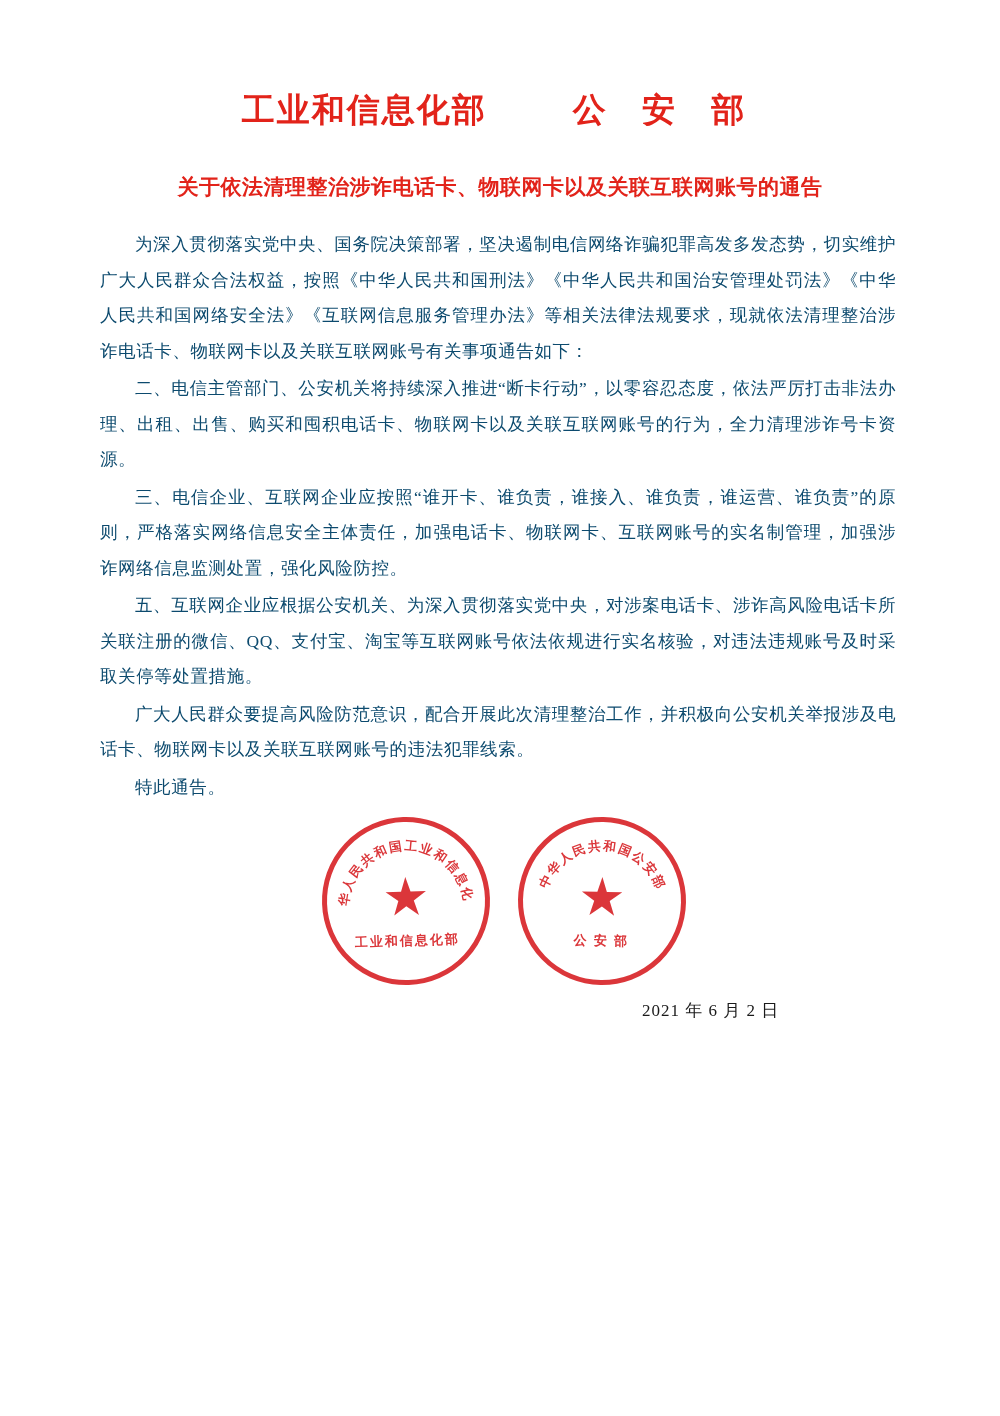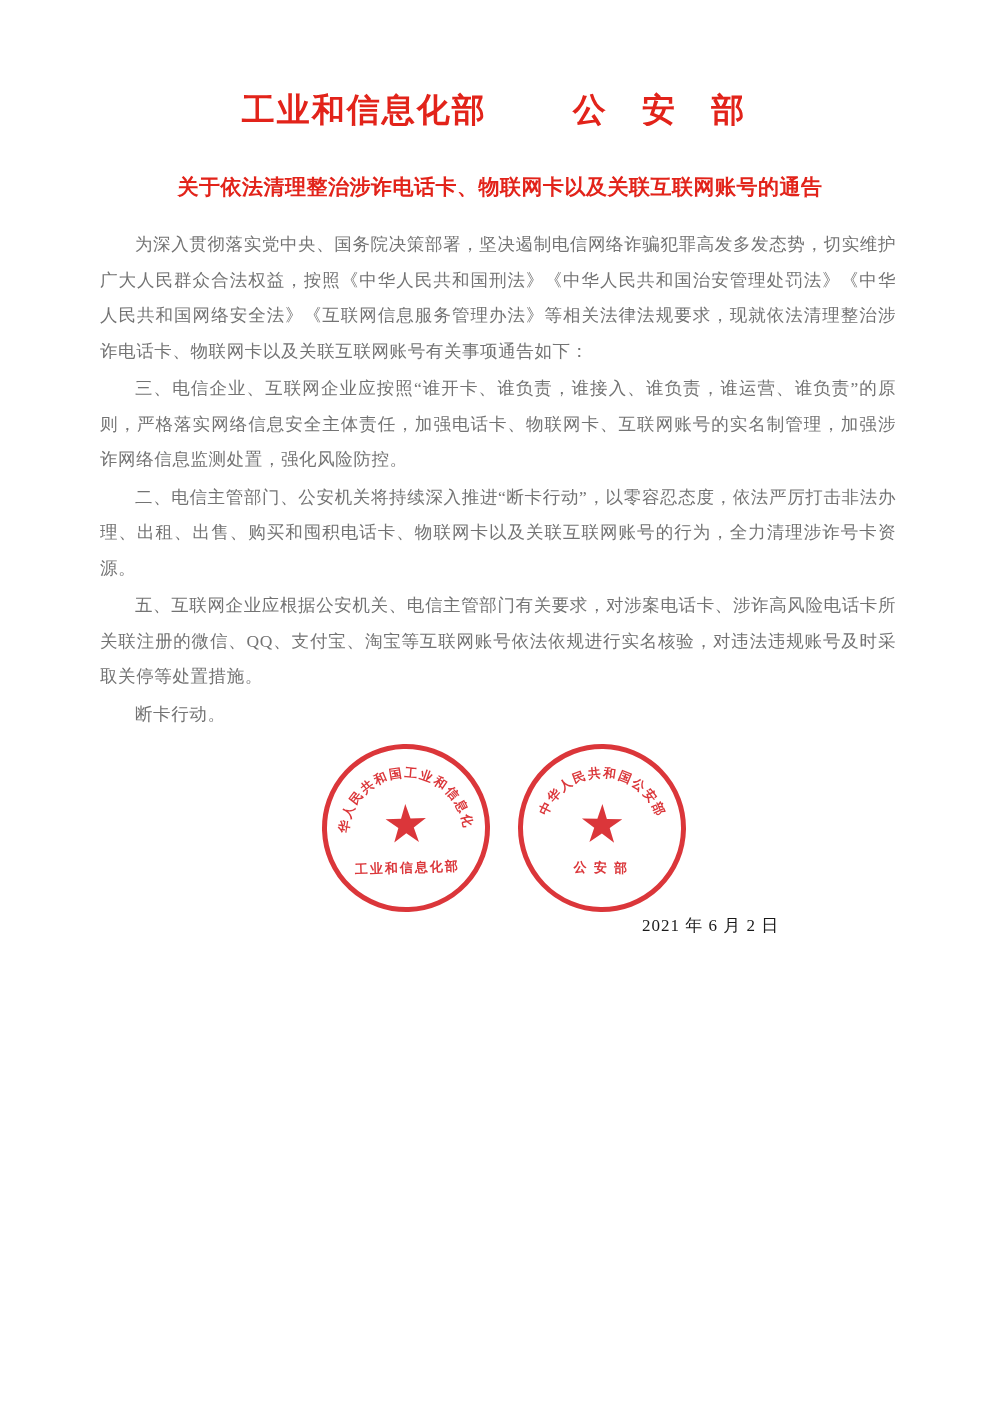--- a/index.html
+++ b/index.html
@@ -52,21 +52,21 @@
     margin-top: 40px;
   }
   .body-text p {
     font-size: 17.5px;
     line-height: 2.03;
     margin: 0 4px 2px 0;
     text-align: justify;
     text-justify: inter-ideograph;
     text-indent: 2em;
     letter-spacing: 0.6px;
-    color: #737373;
+    color: #0c4a6e;
   }
   .seals {
     position: relative;
     height: 210px;
     margin-top: 6px;
   }
   .seal {
     position: absolute;
     width: 168px;
     height: 168px;
@@ -112,45 +112,46 @@
     bottom: 30px;
     text-align: center;
     color: #d8262a;
     font-size: 13px;
     letter-spacing: 2px;
     font-weight: bold;
   }
   .seal-date {
     position: absolute;
     left: 542px;
-    top: 176px;
+    top: 188px;
     font-size: 17px;
     color: #1a1a1a;
     letter-spacing: 1px;
     font-family: "Liberation Serif", "DejaVu Serif", serif;
   }
 </style>
 </head>
 <body>
 
 <div class="page">
 
   <div class="masthead">
     <div class="org">工业和信息化部</div>
     <div class="org spaced">公 安 部</div>
   </div>
 
   <div class="doc-title">关于依法清理整治涉诈电话卡、物联网卡以及关联互联网账号的通告</div>
 
   <div class="body-text">
     <p>为深入贯彻落实党中央、国务院决策部署，坚决遏制电信网络诈骗犯罪高发多发态势，切实维护广大人民群众合法权益，按照《中华人民共和国刑法》《中华人民共和国治安管理处罚法》《中华人民共和国网络安全法》《互联网信息服务管理办法》等相关法律法规要求，现就依法清理整治涉诈电话卡、物联网卡以及关联互联网账号有关事项通告如下：</p>
+    <p>二、电信主管部门、公安机关将持续深入推进“断卡行动”，以零容忍态度，依法严厉打击非法办理、出租、出售、购买和囤积电话卡、物联网卡以及关联互联网账号的行为，全力清理涉诈号卡资源。</p>
     <p>三、电信企业、互联网企业应按照“谁开卡、谁负责，谁接入、谁负责，谁运营、谁负责”的原则，严格落实网络信息安全主体责任，加强电话卡、物联网卡、互联网账号的实名制管理，加强涉诈网络信息监测处置，强化风险防控。</p>
-    <p>二、电信主管部门、公安机关将持续深入推进“断卡行动”，以零容忍态度，依法严厉打击非法办理、出租、出售、购买和囤积电话卡、物联网卡以及关联互联网账号的行为，全力清理涉诈号卡资源。</p>
-    <p>五、互联网企业应根据公安机关、电信主管部门有关要求，对涉案电话卡、涉诈高风险电话卡所关联注册的微信、QQ、支付宝、淘宝等互联网账号依法依规进行实名核验，对违法违规账号及时采取关停等处置措施。</p>
-    <p>断卡行动。</p>
+    <p>五、互联网企业应根据公安机关、为深入贯彻落实党中央，对涉案电话卡、涉诈高风险电话卡所关联注册的微信、QQ、支付宝、淘宝等互联网账号依法依规进行实名核验，对违法违规账号及时采取关停等处置措施。</p>
+    <p>广大人民群众要提高风险防范意识，配合开展此次清理整治工作，并积极向公安机关举报涉及电话卡、物联网卡以及关联互联网账号的违法犯罪线索。</p>
+    <p>特此通告。</p>
   </div>
 
   <div class="seals">
 
     <div class="seal seal-1">
       <div class="seal-inner">
         <svg class="seal-arc" viewBox="0 0 168 168">
           <defs>
             <path id="arcMiit" d="M 22,92 A 62,62 0 1 1 146,92"></path>
           </defs>

